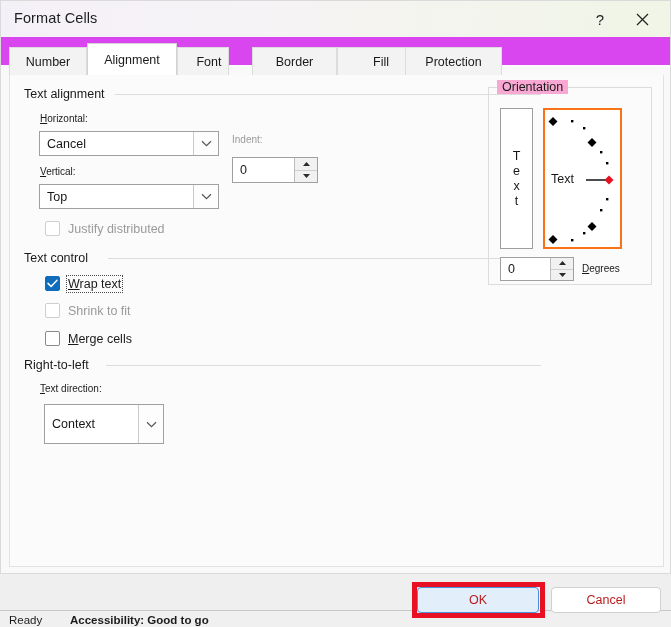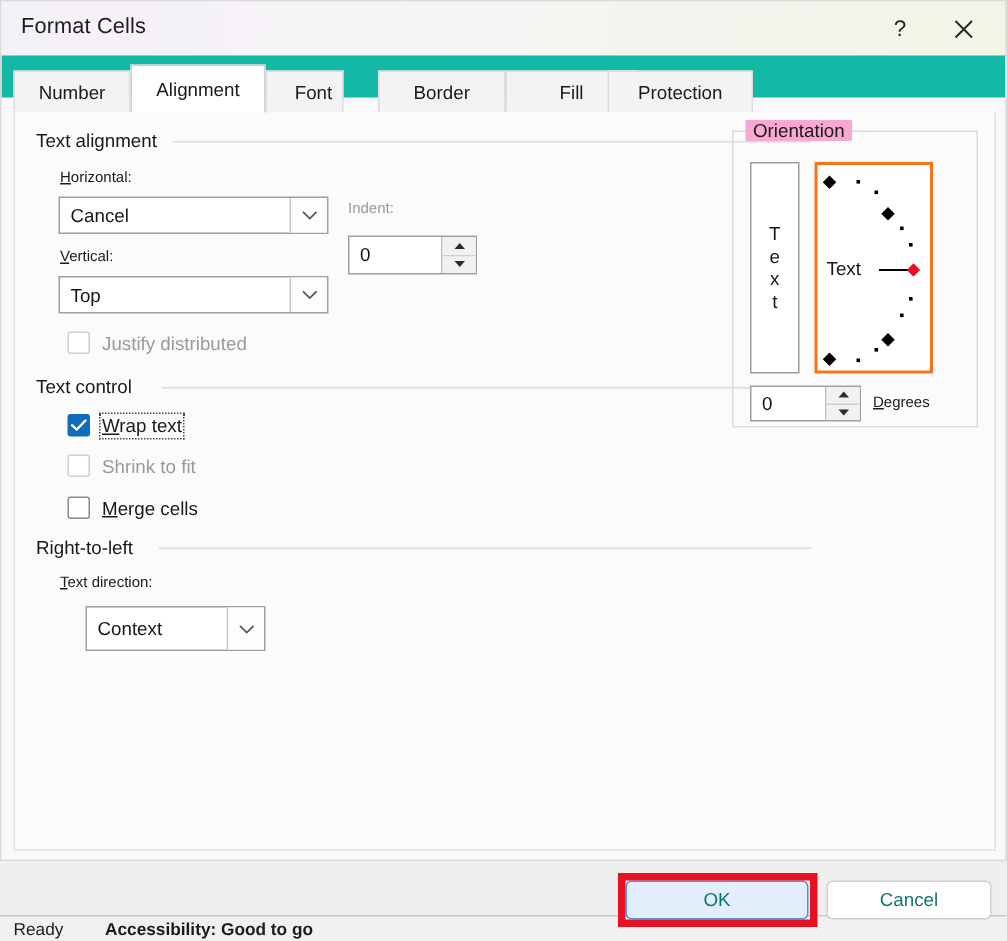--- a/index.html
+++ b/index.html
@@ -63,21 +63,21 @@
     cursor: default;
   }
   .win-btn.help  { right: 48px; font-size: 15px; }
   .win-btn.close { right: 6px; }
   .win-btn svg { display:block; }
 
   
   .tabstrip {
     position: absolute; left: 0; top: 36px;
     width: 671px; height: 28px;
-    background: #14b8a6;
+    background: #d946ef;
   }
   .tab {
     position: absolute; top: 10px; height: 28px;
     box-sizing: border-box;
     border: 1px solid #dcdcdc;
     border-bottom: none;
     background: #f3f3f3;
     font-size: 12.5px;
     color: #1a1a1a;
     display: flex; align-items: center; justify-content: center;
@@ -241,21 +241,21 @@
     color: #171717;
   }
   .dial-svg { position: absolute; left: 0; top: 0; }
 
   
   .footer-btn {
     position: absolute;
     box-sizing: border-box;
     border-radius: 4px;
     font-size: 12.5px;
-    color: #0f766e;
+    color: #b91c1c;
     display: flex; align-items: center; justify-content: center;
     cursor: default;
   }
   .footer-btn.primary {
     background: #e3eefb;
     border: 1px solid #4a93d9;
   }
   .footer-btn.secondary {
     background: #ffffff;
     border: 1px solid #d0d0d0;
@@ -382,21 +382,21 @@
       </span>
     </div>
 
     <div class="grp-label" style="left:14px; top:283px;">Right-to-left</div>
     <div class="grp-rule" style="left:96px; top:290px; width:435px;"></div>
 
     <div class="fld-label" style="left:30px; top:308px;">
       <span class="ul">T</span><span>ext direction:</span>
     </div>
 
-    <div class="combo" style="left:47px; top:329px; width:120px; height:30px;">
+    <div class="combo" style="left:34px; top:329px; width:120px; height:40px;">
       <div class="val">Context</div>
       <div class="arrowbox">
         <svg width="11" height="7" viewBox="0 0 11 7">
           <path d="M1 1.3 L5.5 5.7 L10 1.3" stroke="#575757" stroke-width="1.2" fill="none"></path>
         </svg>
       </div>
     </div>
 
     <div class="orient-box" style="left:478px; top:12px; width:164px; height:198px;"></div>
     <div class="grp-label" style="left:487px; top:5px; background:#f9a8d4; padding:0 5px;">Orientation</div>

